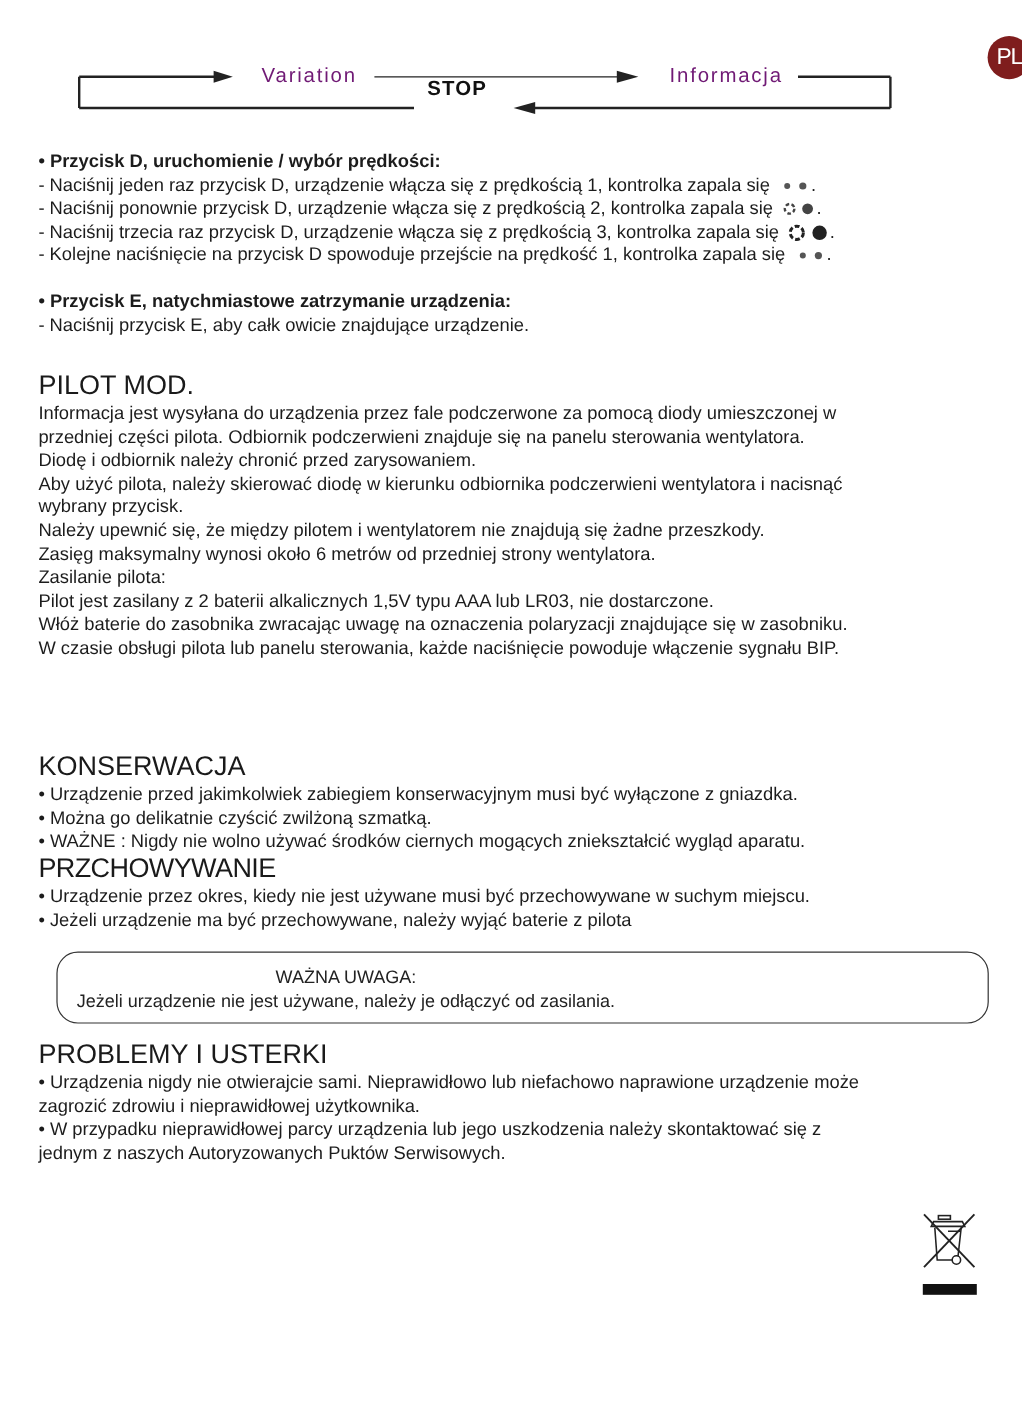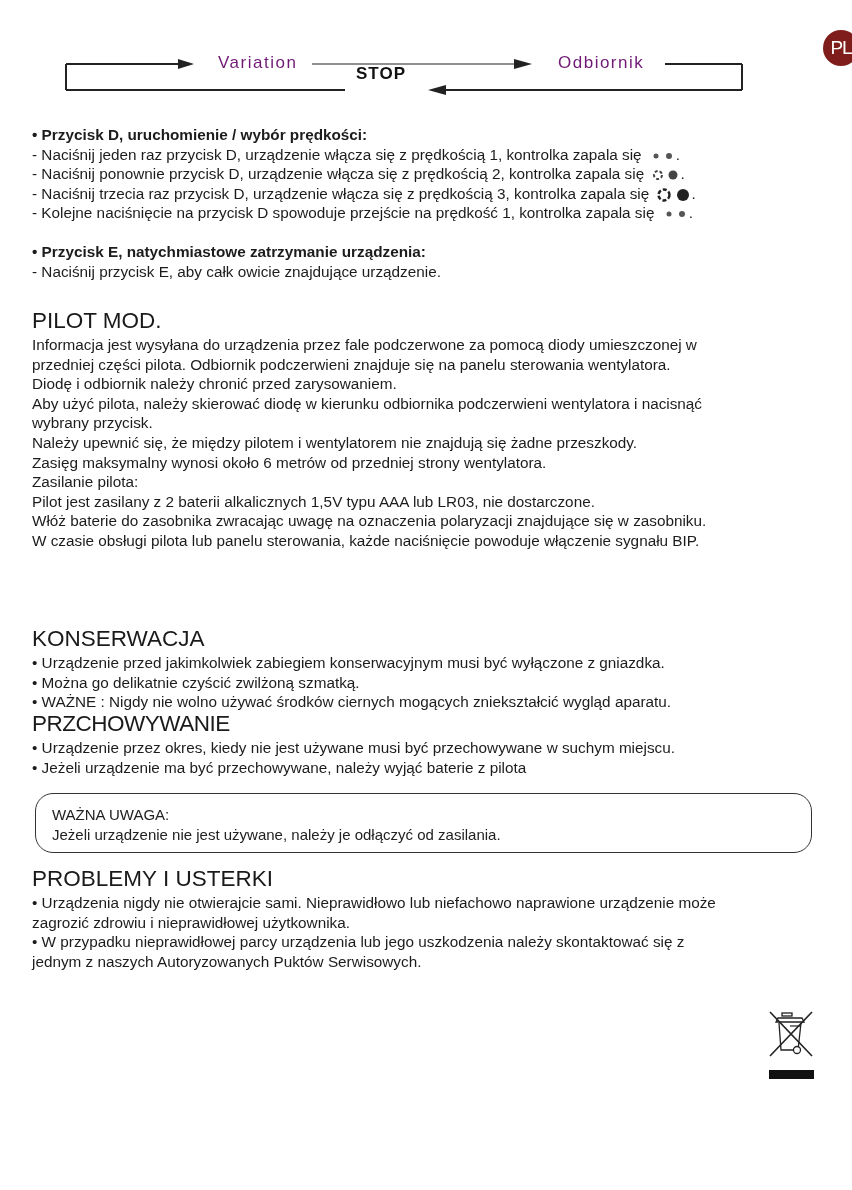--- a/index.html
+++ b/index.html
@@ -12,22 +12,22 @@
     .flow { position: absolute; left: 0; top: 40px; width: 852px; height: 70px; }
     .flow .lbl { position: absolute; font-size: 17px; letter-spacing: 1.5px; color: #701a75; }
     .flow .stop { position: absolute; font-size: 17px; font-weight: bold; letter-spacing: 1px; color: #111; }
     .content { position: absolute; left: 32px; top: 125px; width: 790px; font-size: 15.3px; line-height: 19.6px; }
     .content p { margin: 0; }
     .bhead { font-weight: bold; }
     .h2 { font-size: 22.5px; line-height: 28px; margin: 0; font-weight: normal; color: #1a1a1a; }
     .sec { position: absolute; left: 32px; width: 790px; font-size: 15.3px; line-height: 19.6px; }
     .sec p { margin: 0; }
     .fan { display: inline-block; vertical-align: middle; margin-left: 4px; }
-    .note-box { position: absolute; left: 35px; top: 793px; width: 775px; height: 58px;
-                border: 1.3px solid #333; border-radius: 18px; }
+    .note-box { position: absolute; left: 47px; top: 793px; width: 775px; height: 58px;
+                border: 1.3px solid #333; border-radius: 18px; text-align: center; }
     .note-box .t { position: absolute; left: 16px; top: 11px; font-size: 15px; line-height: 20px; color: #222; }
     .weee { position: absolute; left: 766px; top: 1008px; width: 50px; height: 75px; }
   </style>
 </head>
 <body>
 
 <div class="badge">
     <span>PL</span>
   </div>
 
@@ -42,21 +42,21 @@
     <polygon points="514,19 532,24 514,29" fill="#222"></polygon>
 
     <line x1="665" y1="24" x2="742" y2="24" stroke="#222" stroke-width="2"></line>
     <line x1="742" y1="24" x2="742" y2="50" stroke="#222" stroke-width="2"></line>
 
     <line x1="444" y1="50" x2="742" y2="50" stroke="#222" stroke-width="2"></line>
     <polygon points="446,45 428,50 446,55" fill="#222"></polygon>
     <line x1="66" y1="50" x2="345" y2="50" stroke="#222" stroke-width="2"></line>
   </svg>
   <span class="lbl" style="left:218px;top:13px">Variation</span>
-  <span class="lbl" style="left:558px;top:13px">Odbiornik</span>
+  <span class="lbl" style="left:558px;top:13px">Informacja</span>
   <span class="stop" style="left:356px;top:24px">STOP</span>
 </div>
 
 <div class="content">
   <p class="bhead">• Przycisk D, uruchomienie / wybór prędkości:</p>
   <p><span>- Naciśnij jeden raz przycisk D, urządzenie włącza się z prędkością 1, kontrolka zapala się</span>
     <svg class="fan" width="26" height="12" viewBox="0 0 26 12">
         <circle cx="6" cy="6" r="2.5" fill="#555"></circle>
         <circle cx="19" cy="6" r="3" fill="#555"></circle>
       </svg><span>.</span></p>

